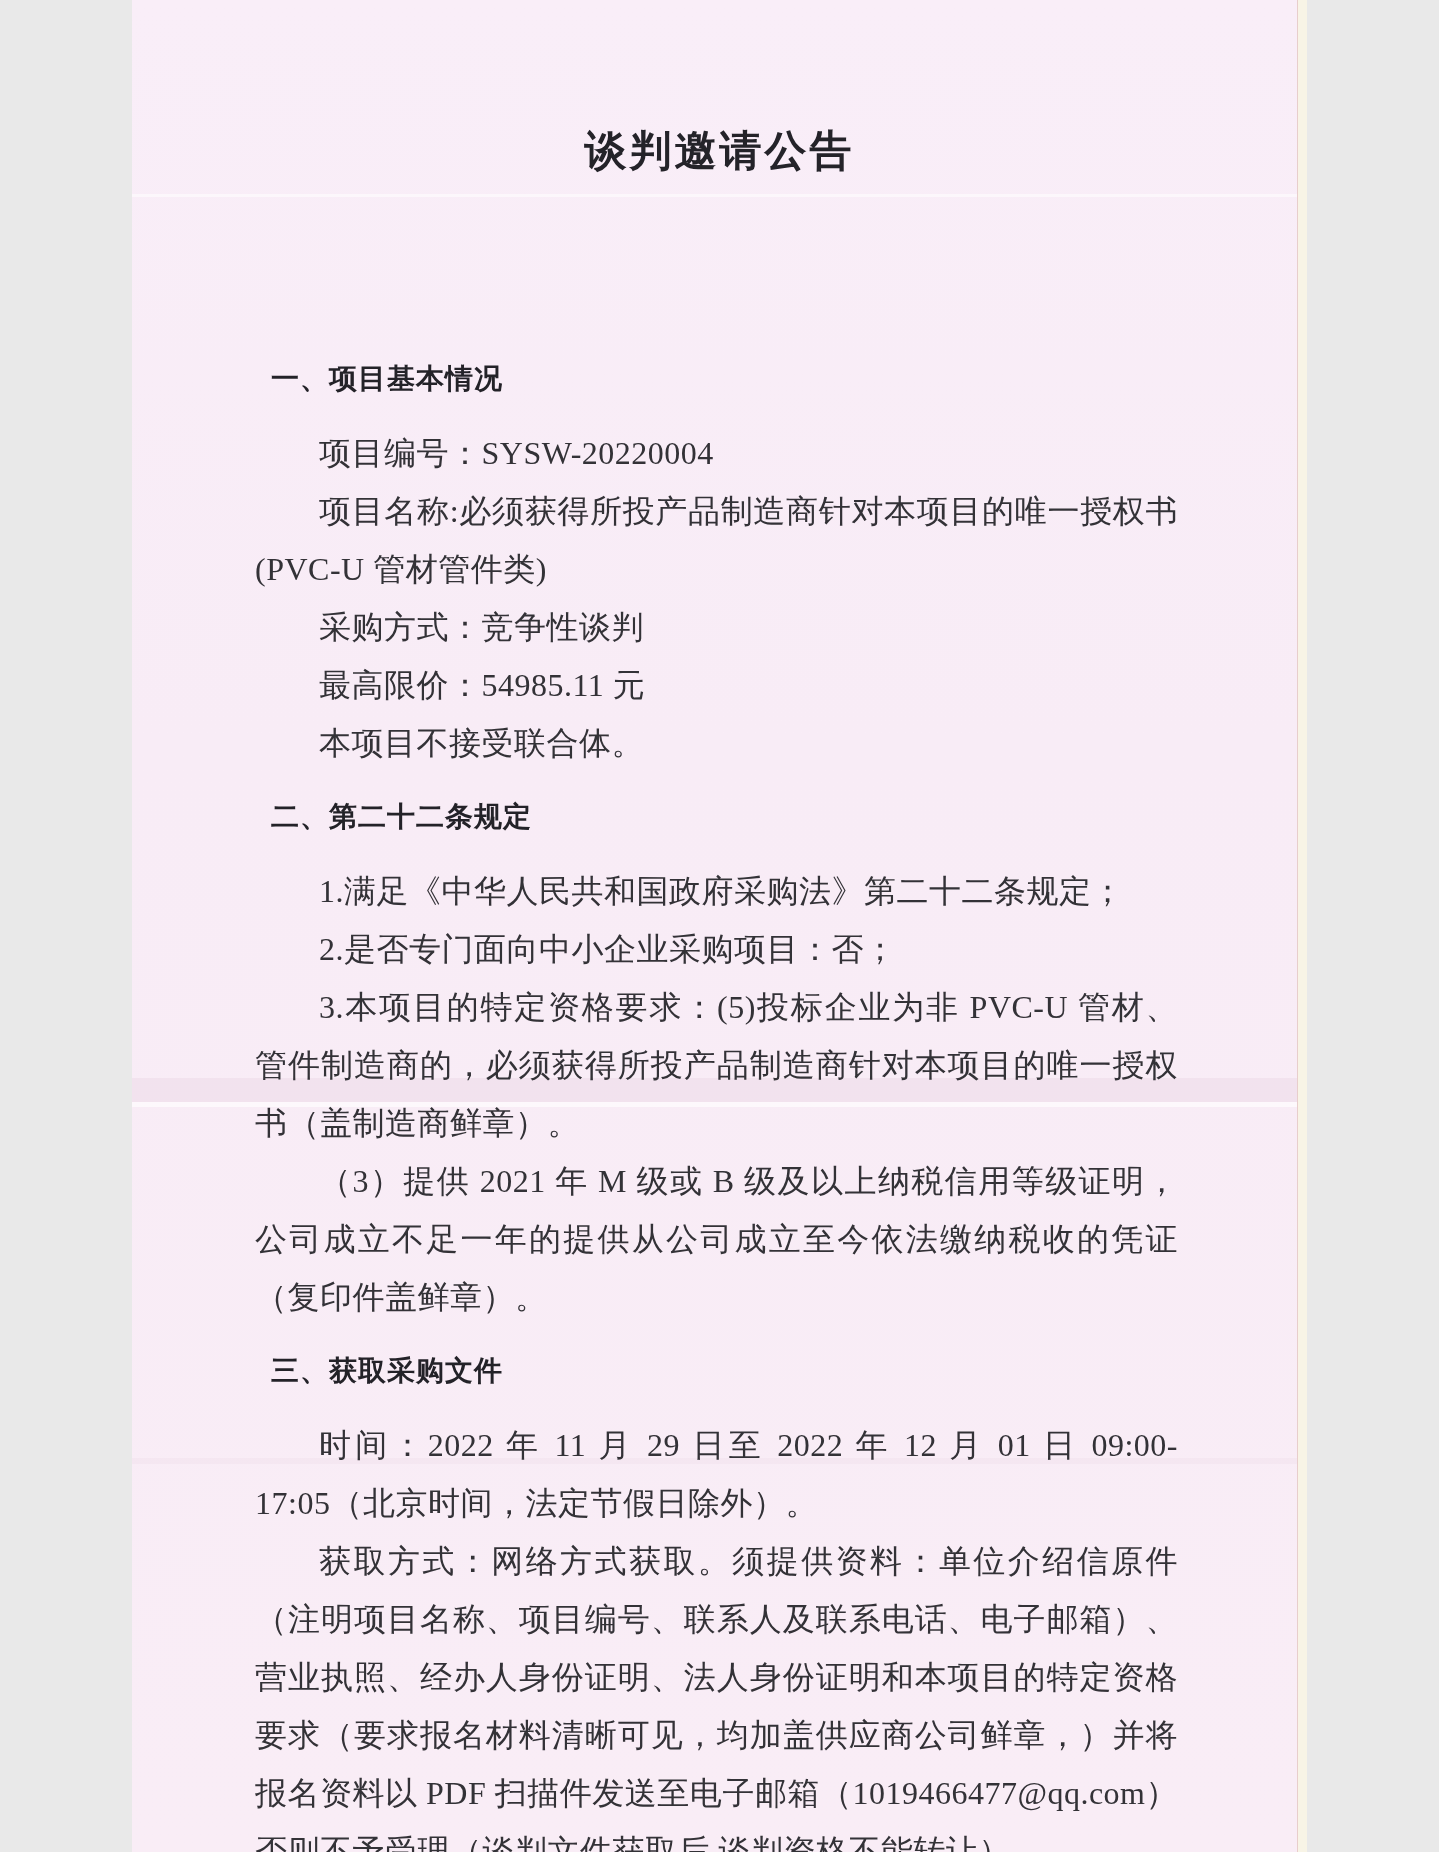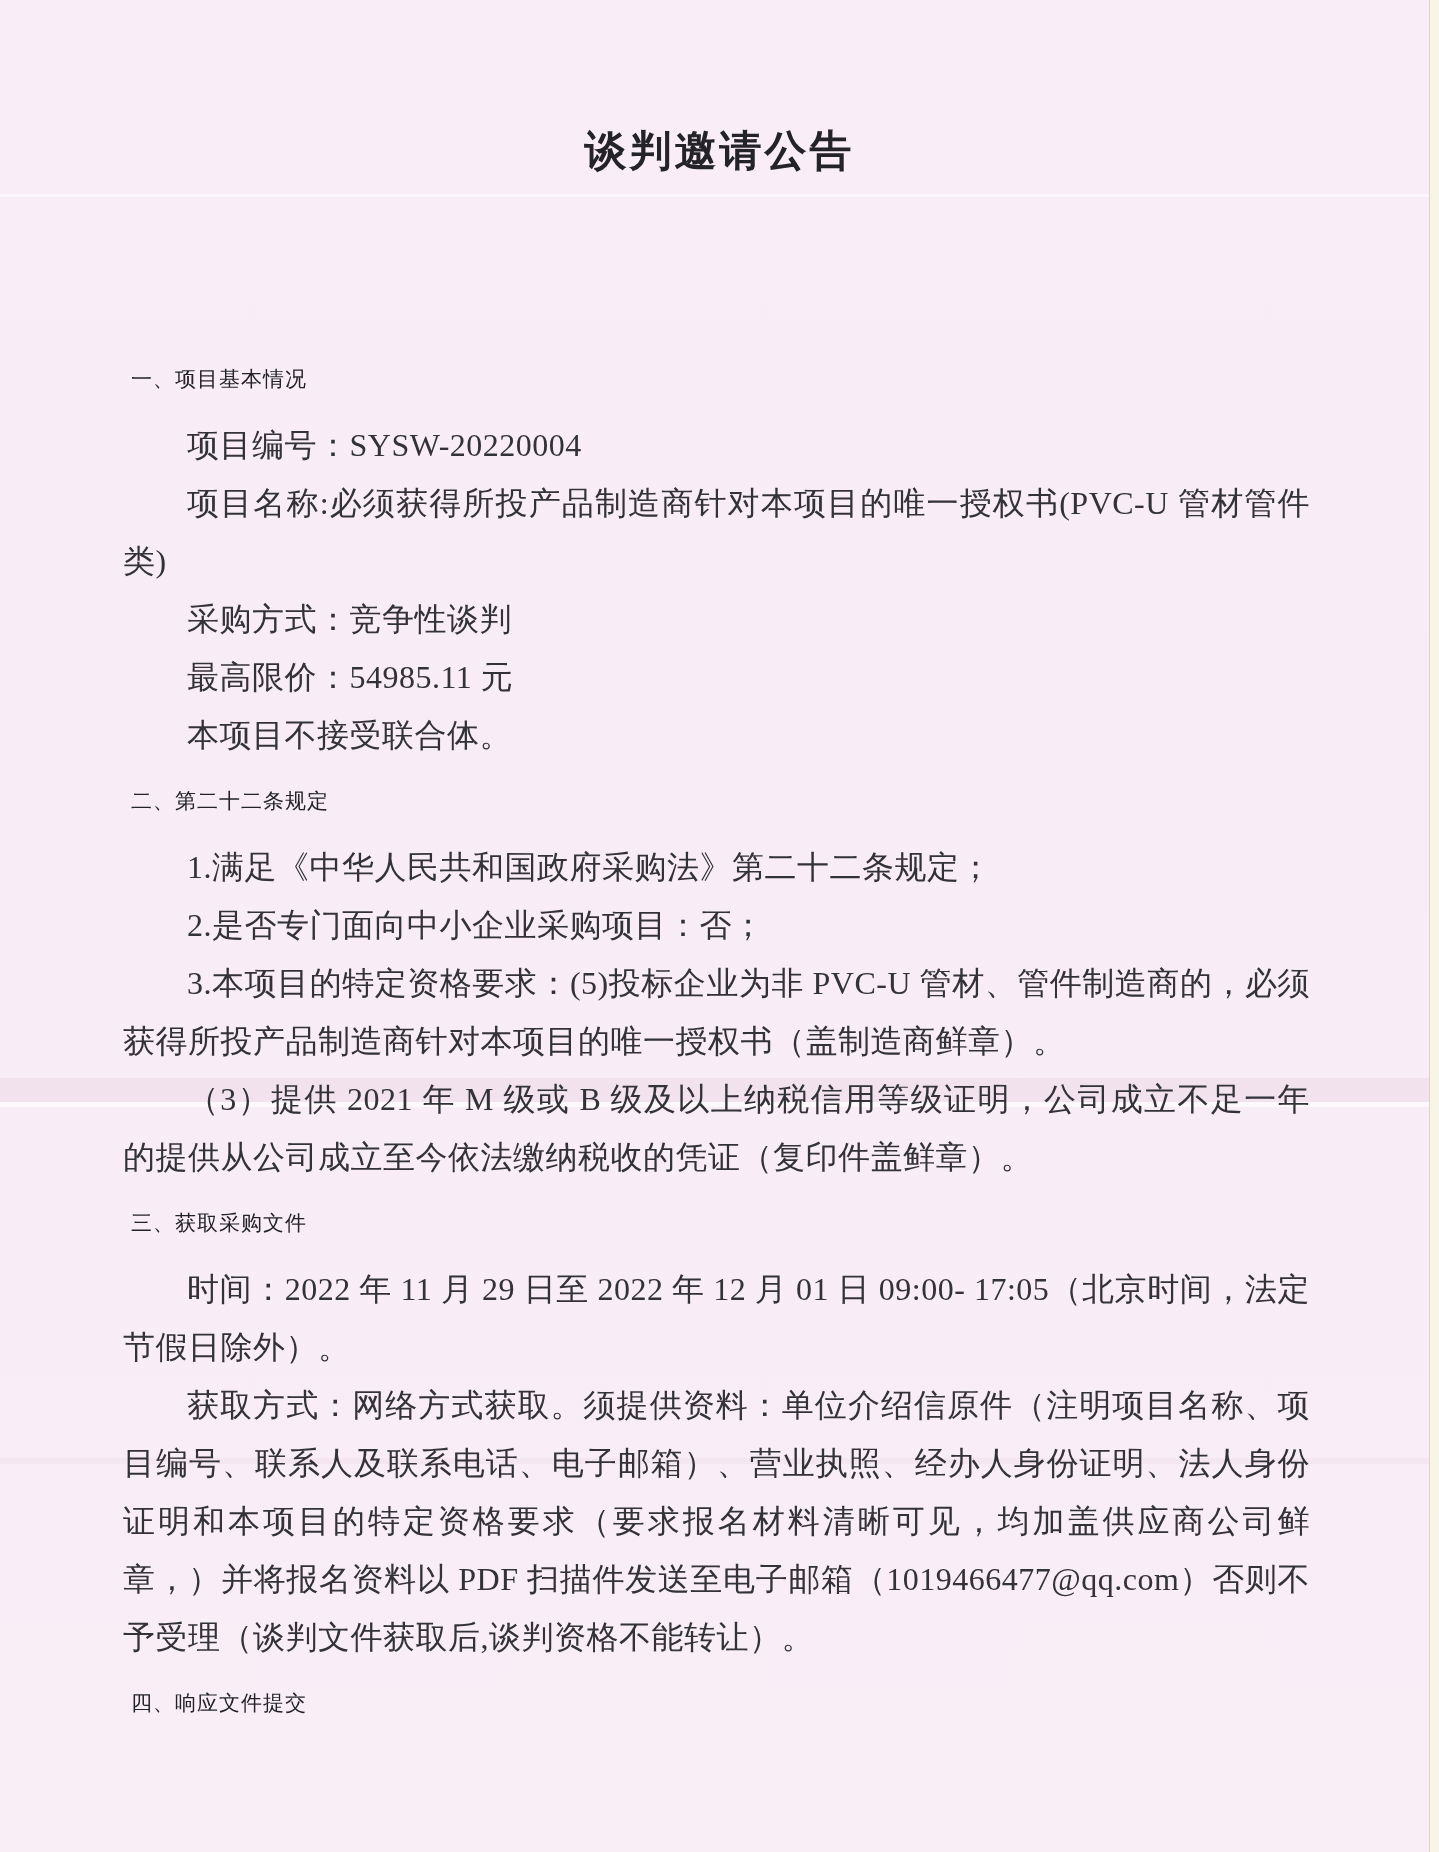--- a/index.html
+++ b/index.html
@@ -2,21 +2,21 @@
 <html lang="zh"><head>
 <meta charset="utf-8">
 <style>
   html, body {
     margin: 0;
     padding: 0;
     background: #e9e9e9;
   }
   .page {
     position: relative;
-    width: 1439px;
+    width: 1175px;
     height: 1852px;
     margin: 0 auto;
     background: #f9edf7;
     background-image: linear-gradient(180deg, #f9eef8 0%, #f8ecf6 40%, #f9edf6 100%);
     overflow: hidden;
     color: #2e2d30;
     font-family: "Liberation Serif", "DejaVu Serif", serif;
   }
   
   .artifact { position: absolute; left: 0; width: 100%; pointer-events: none; }
@@ -39,24 +39,24 @@
     letter-spacing: 3px;
     color: #242329;
     font-family: "Liberation Serif", "DejaVu Serif", serif;
   }
   .content {
     position: relative;
     margin-top: 172px;
     padding: 0 129px 0 123px;
   }
   .content h2 {
-    margin: 8px;
-    font-size: 21px;
+    margin: 16px;
+    font-size: 28px;
     line-height: 58px;
-    font-weight: 400;
+    font-weight: 700;
     letter-spacing: 1px;
     color: #232228;
     font-family: "Liberation Sans", "DejaVu Sans", sans-serif;
   }
   .content p {
     margin: 0;
     font-size: 32px;
     line-height: 58px;
     letter-spacing: 0.5px;
     text-indent: 2em;

